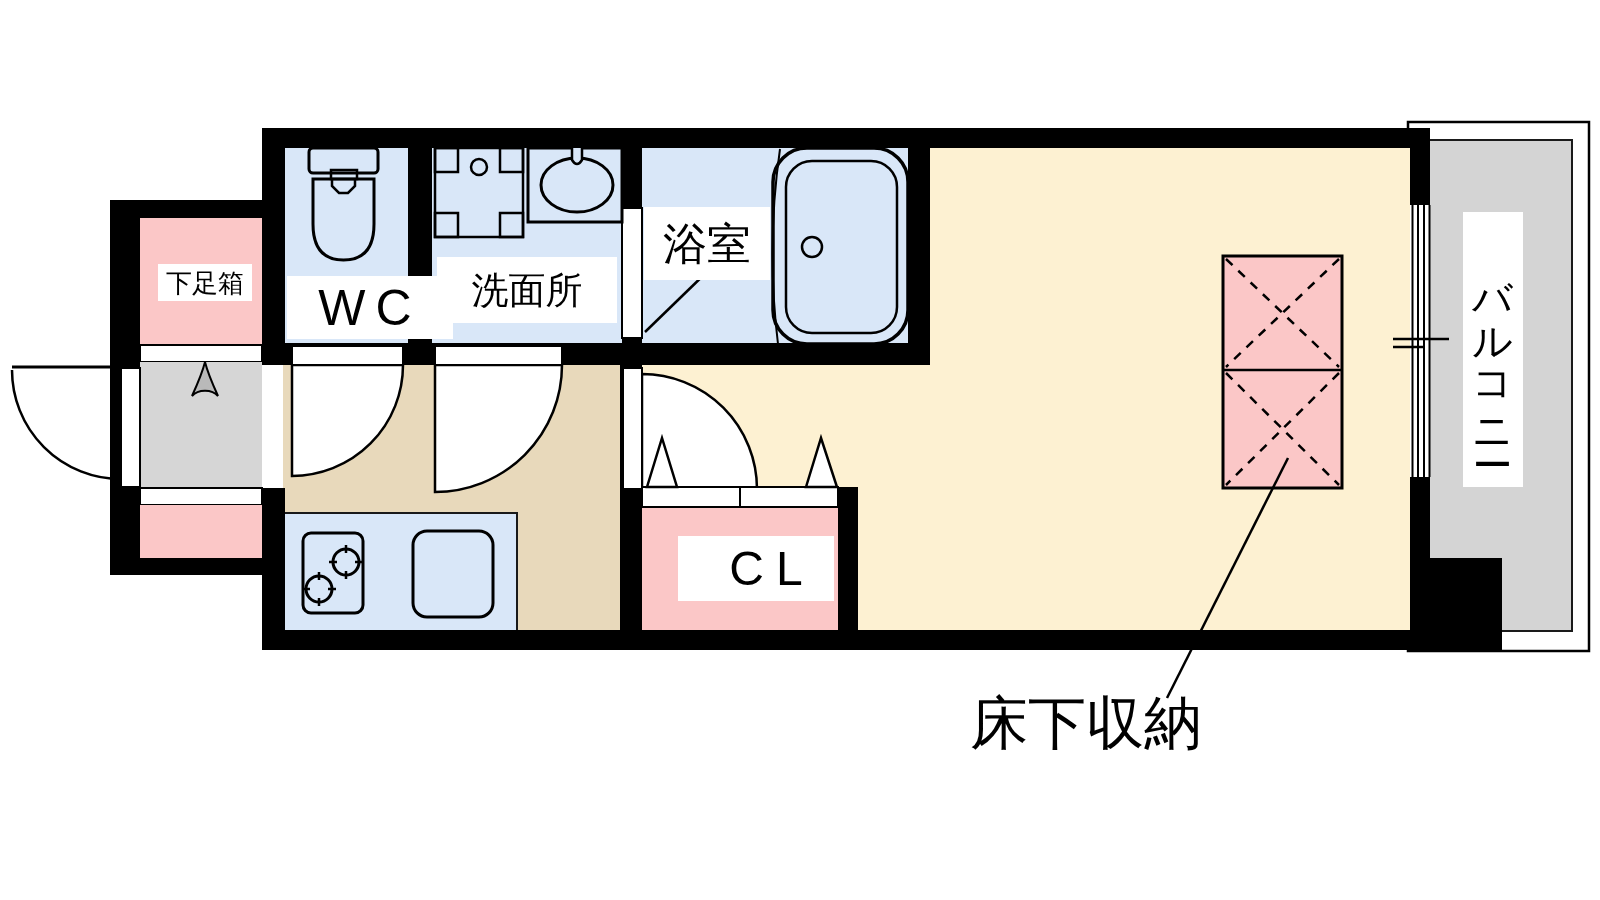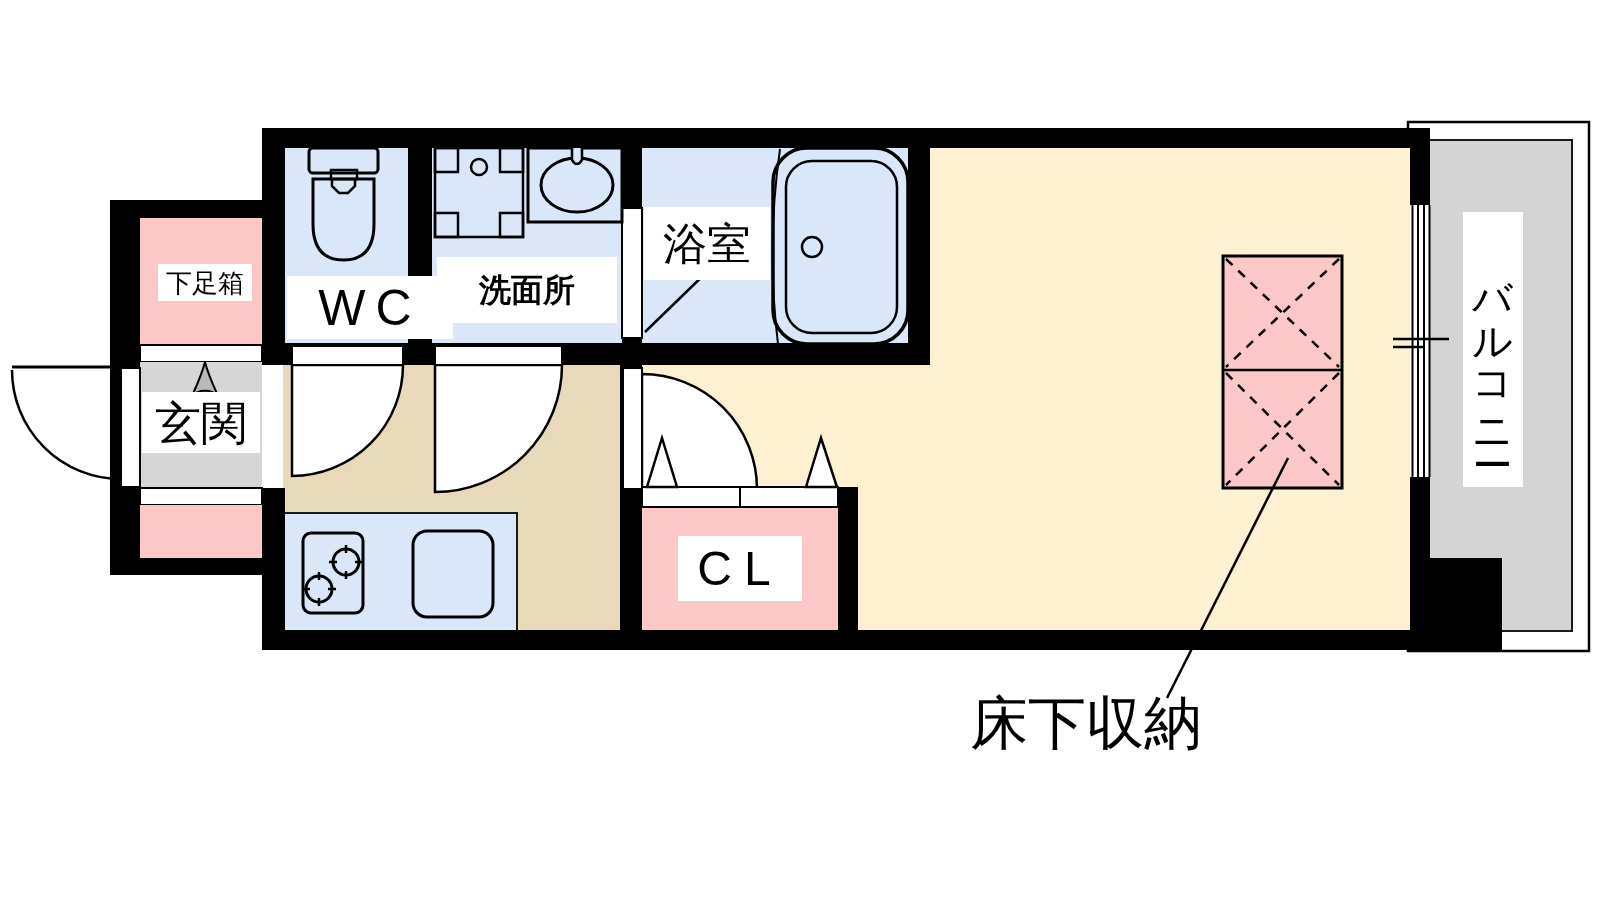--- a/index.html
+++ b/index.html
@@ -176,27 +176,26 @@
     <rect x="413" y="531" width="80" height="86" rx="14" fill="none" stroke="#000" stroke-width="3"></rect>
   </g>
 
   <path d="M192,396 C197,385 202,374 205,362 C208,374 213,385 218,396 C212,389 198,389 192,396 Z" fill="#b9b9b9" stroke="#000" stroke-width="2"></path>
 
   <line x1="1288" y1="458" x2="1167" y2="698" stroke="#000" stroke-width="2.5"></line>
 </svg>
 
   <div class="room-label" style="left:158px;top:264px;width:94px;height:37px;font-size:26px;">下足箱</div>
 
-  <div class="room-label" style="left:142px;top:392px;width:118px;height:61px;font-size:46px;">玄関</div>
 
   <div class="room-label" style="left:287px;top:270px;width:166px;height:63px;font-size:50px;letter-spacing:10px;margin-top:6px;">WC</div>
 
-  <div class="room-label" style="left:437px;top:257px;width:180px;height:66px;font-size:32px;font-weight:bold;">洗面所</div>
+  <div class="room-label" style="left:437px;top:257px;width:180px;height:66px;font-size:37px;">洗面所</div>
 
   <div class="room-label" style="left:644px;top:207px;width:126px;height:73px;font-size:44px;">浴室</div>
 
 
-  <div class="room-label" style="left:678px;top:536px;width:124px;height:65px;font-size:48px;letter-spacing:12px;">CL</div>
+  <div class="room-label" style="left:678px;top:536px;width:124px;height:65px;font-size:48px;letter-spacing:12px;padding-left:32px;">CL</div>
 
   <div class="room-label v-label" style="left:1463px;top:212px;width:60px;height:275px;font-size:40px;">バルコニー</div>
 
   <div class="room-label no-bg" style="left:931px;top:683px;width:310px;height:80px;font-size:58px;">床下収納</div>
 </div>
 
 </body></html>

